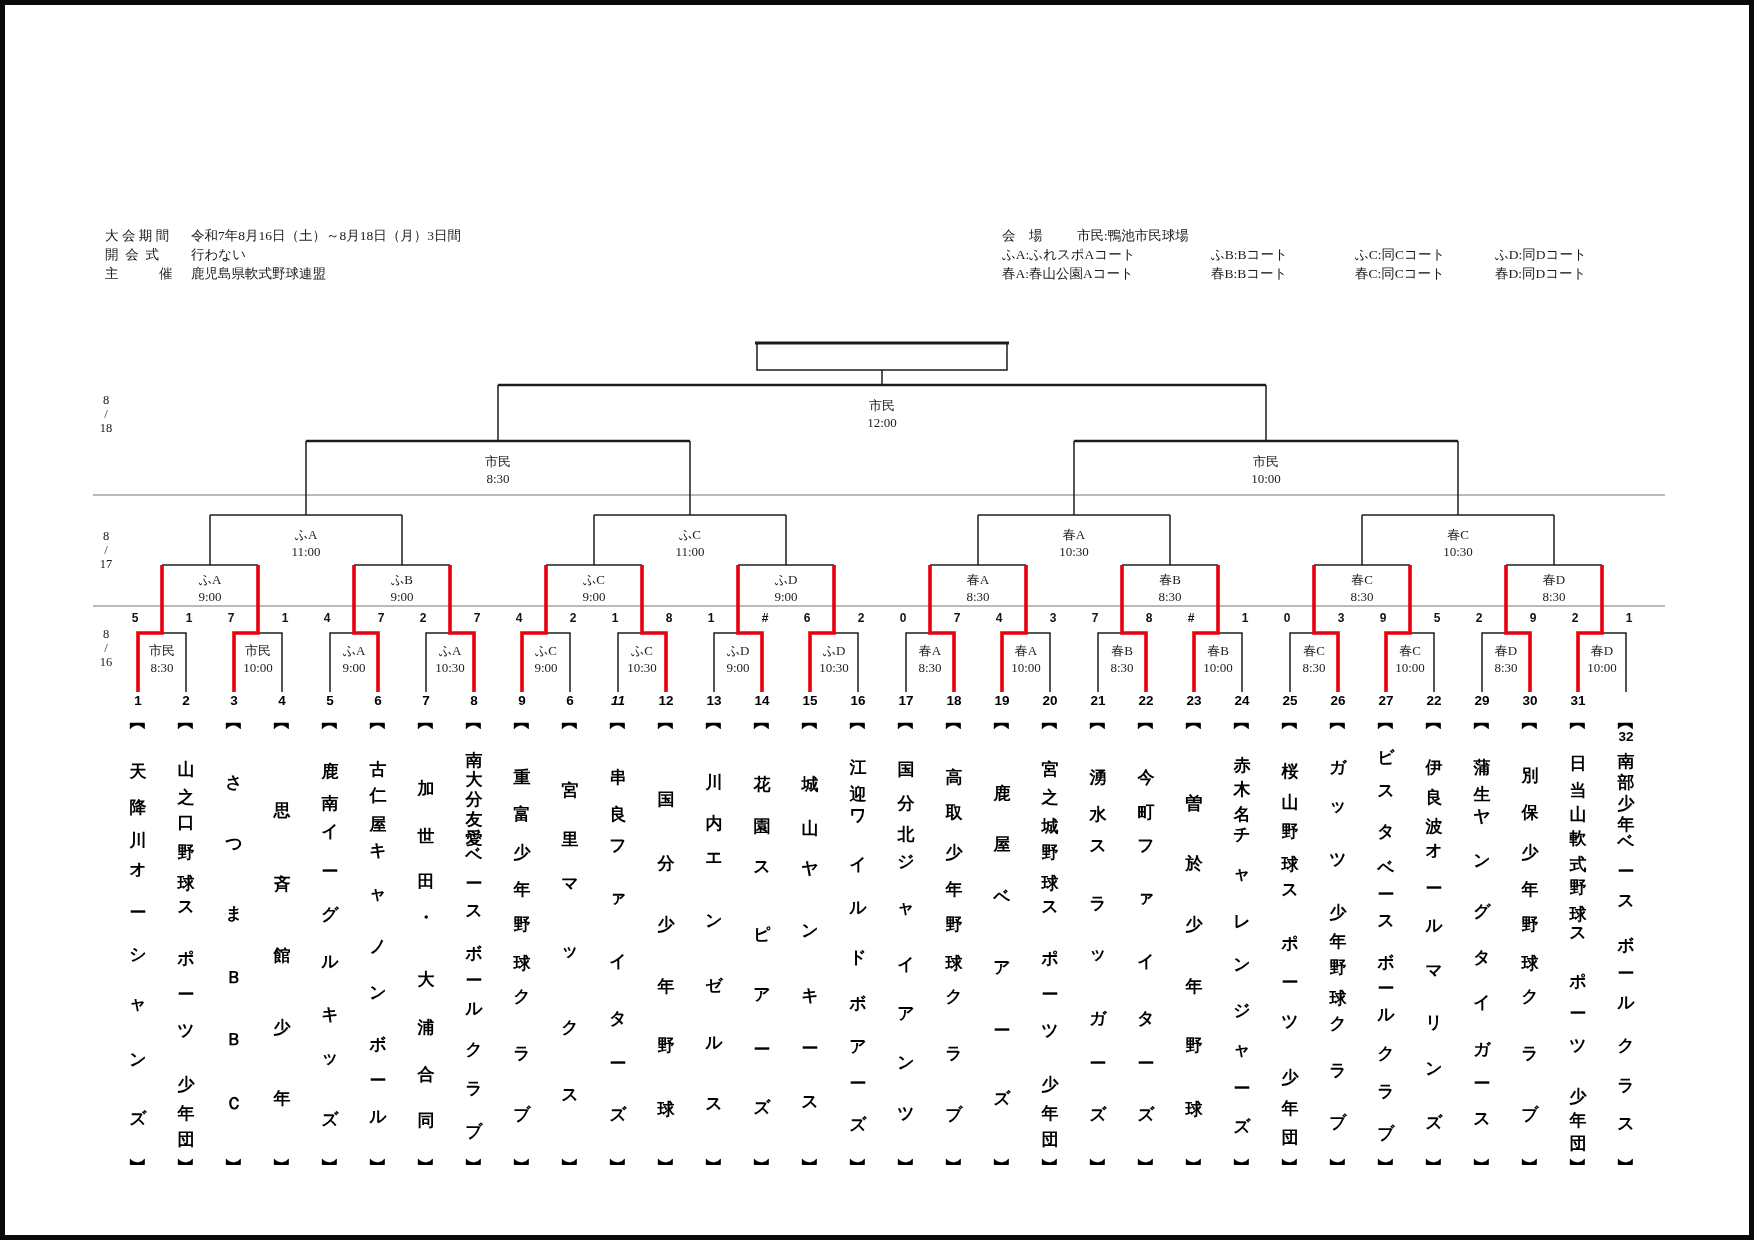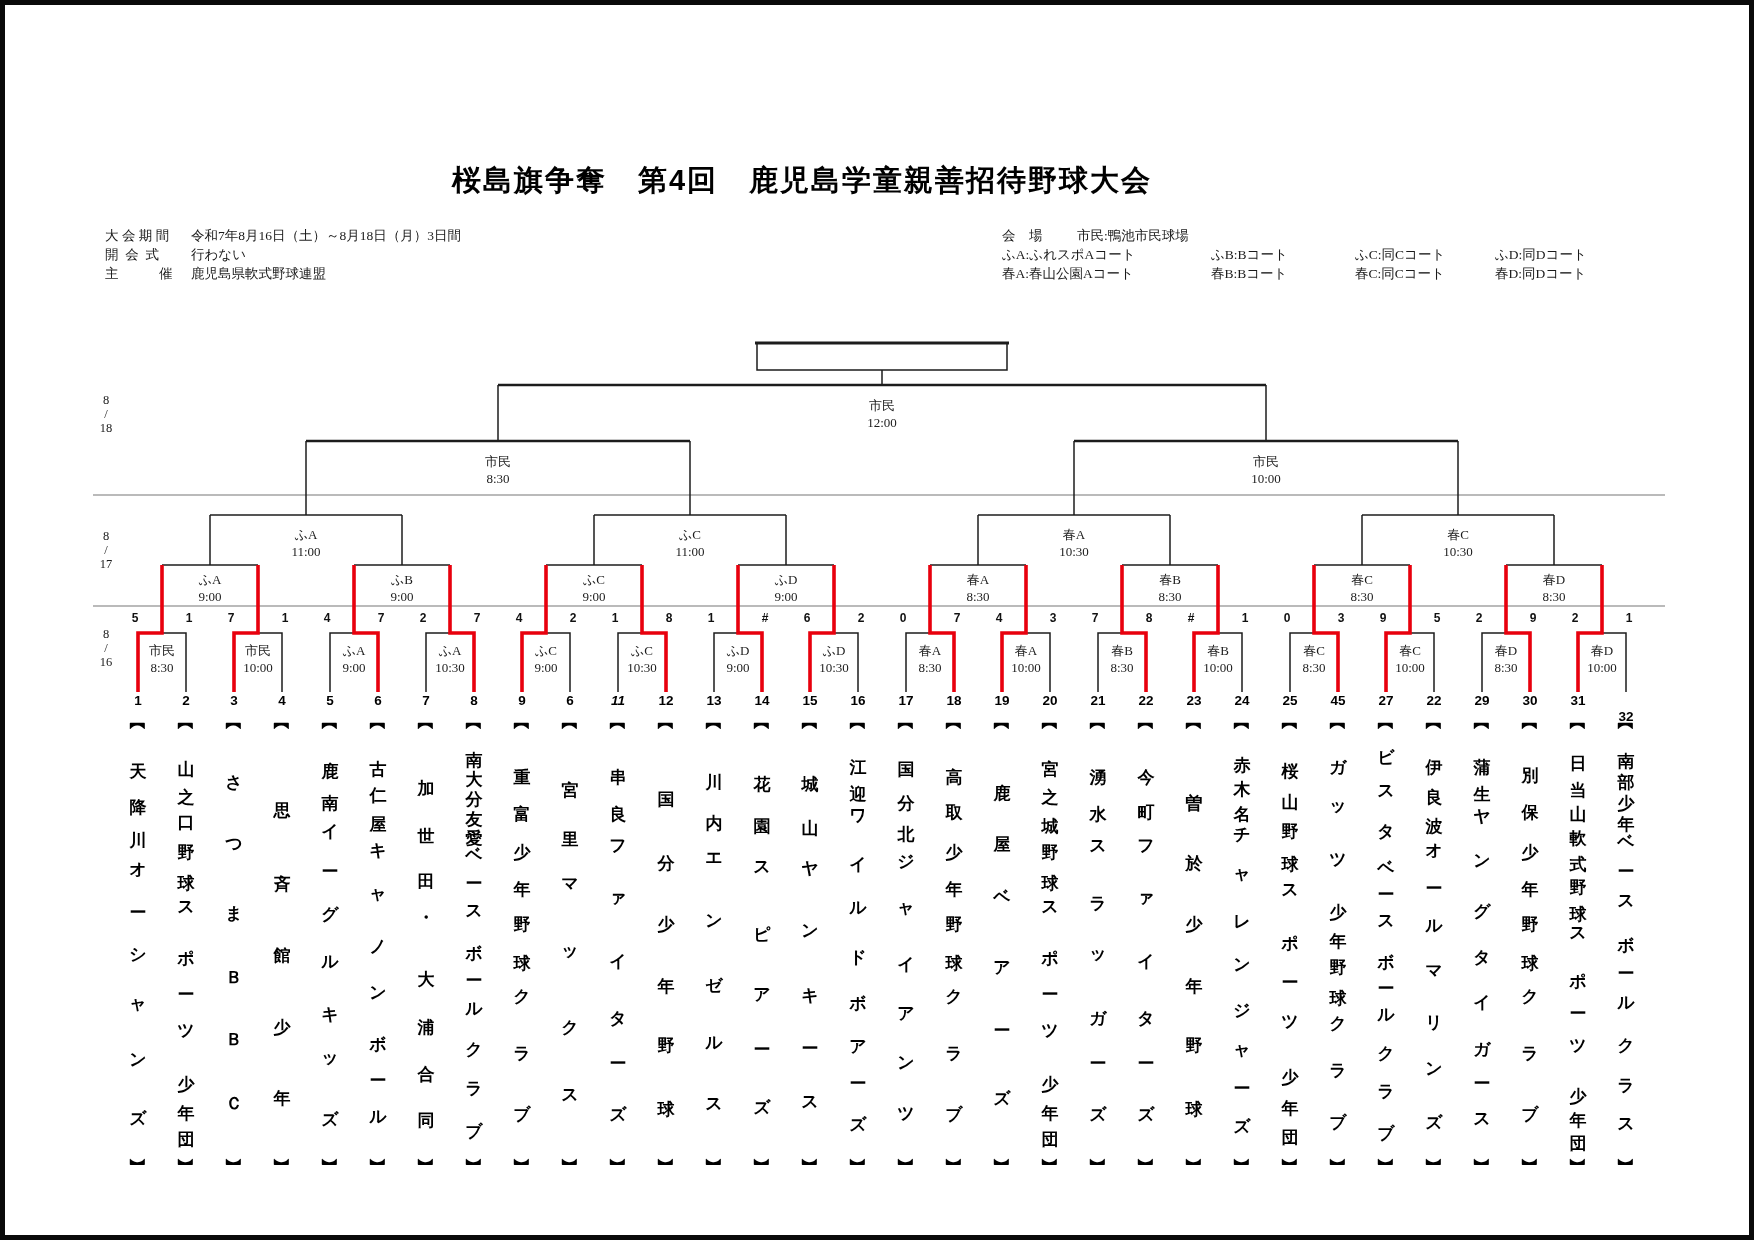--- a/index.html
+++ b/index.html
@@ -42,21 +42,20 @@
   .team-name span{
     writing-mode:vertical-rl;text-orientation:mixed;
     font-family:"Liberation Sans", sans-serif;font-size:17px;
     font-weight:600;color:#000;line-height:1;
   }
 </style>
 </head>
 <body>
 
 <div id="page">
-  <div id="title">桜島旗争奪　第4回　鹿児島学童親善招待野球大会</div>
   <div id="info-left"></div>
   <div id="info-right"></div>
   <div id="bracket"></div>
 <div class="info-label" style="left: 100px; top: 222px;">大 会 期 間</div>
     <div class="info-value" style="left: 186px; top: 222px;">令和7年8月16日（土）～8月18日（月）3日間</div>
     <div class="info-label" style="left: 100px; top: 241px;">開  会  式</div>
     <div class="info-value" style="left: 186px; top: 241px;">行わない</div>
     <div class="info-label" style="left: 100px; top: 260px;">主　　　催</div>
     <div class="info-value" style="left: 186px; top: 260px;">鹿児島県軟式野球連盟</div>
     <div class="info-label" style="left: 997px; top: 222px;">会　場</div>
@@ -649,21 +648,21 @@
       <span>球</span>
       <span>ス</span>
       <span>ポ</span>
       <span>ー</span>
       <span>ツ</span>
       <span>少</span>
       <span>年</span>
       <span>団</span>
       <span>】</span>
     </div>
-    <div class="team-number" style="left: 1333px; top: 688px;">45</div>
+    <div class="team-number" style="left: 1333px; top: 688px;">26</div>
     <div class="team-name" style="left: 1321px; top: 712px;">
       <span>【</span>
       <span>ガ</span>
       <span>ッ</span>
       <span>ツ</span>
       <span>少</span>
       <span>年</span>
       <span>野</span>
       <span>球</span>
       <span>ク</span>
@@ -744,21 +743,21 @@
       <span>球</span>
       <span>ス</span>
       <span>ポ</span>
       <span>ー</span>
       <span>ツ</span>
       <span>少</span>
       <span>年</span>
       <span>団</span>
       <span>】</span>
     </div>
-    <div class="team-number" style="left: 1621px; top: 704px;">32</div>
+    <div class="team-number" style="left: 1621px; top: 724px;">32</div>
     <div class="team-name" style="left: 1609px; top: 712px;">
       <span>【</span>
       <span>南</span>
       <span>部</span>
       <span>少</span>
       <span>年</span>
       <span>ベ</span>
       <span>ー</span>
       <span>ス</span>
       <span>ボ</span>

